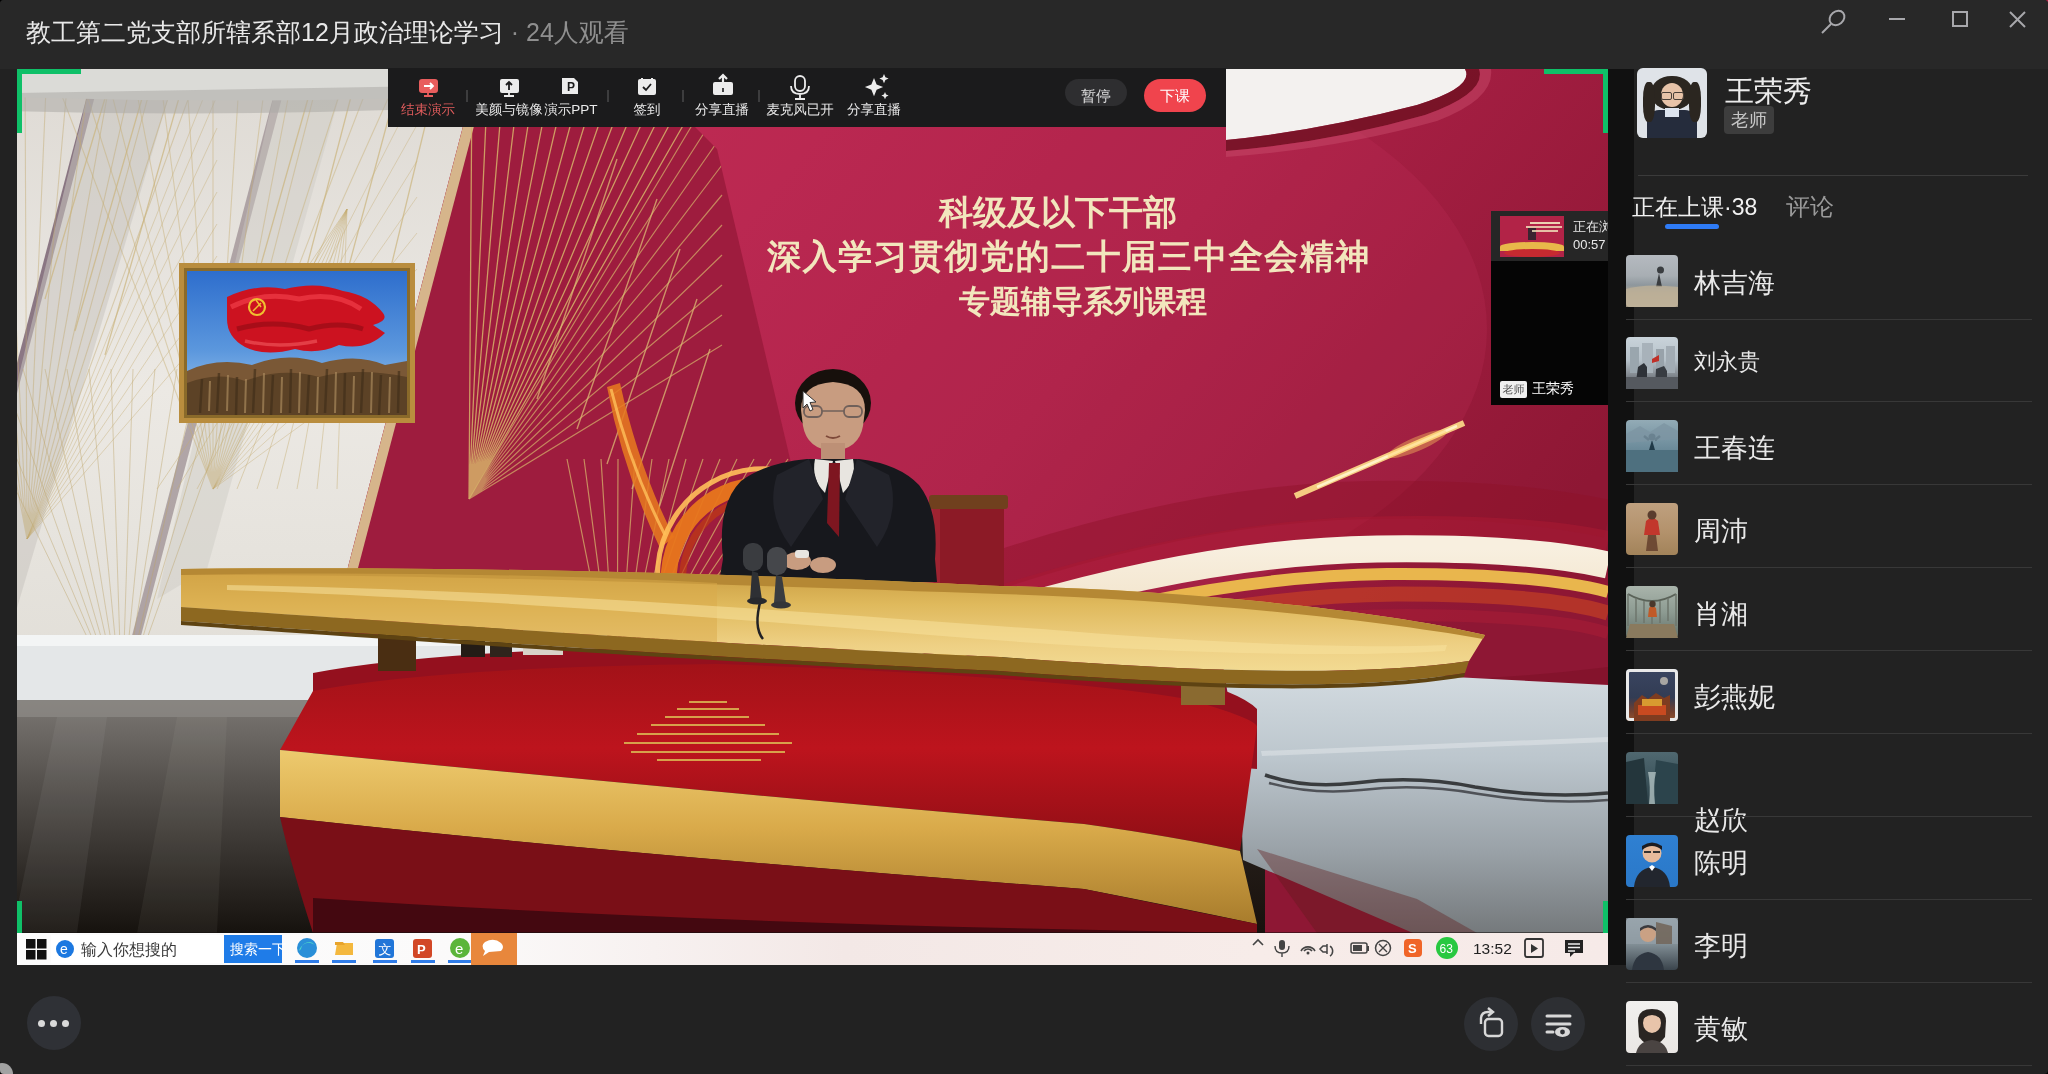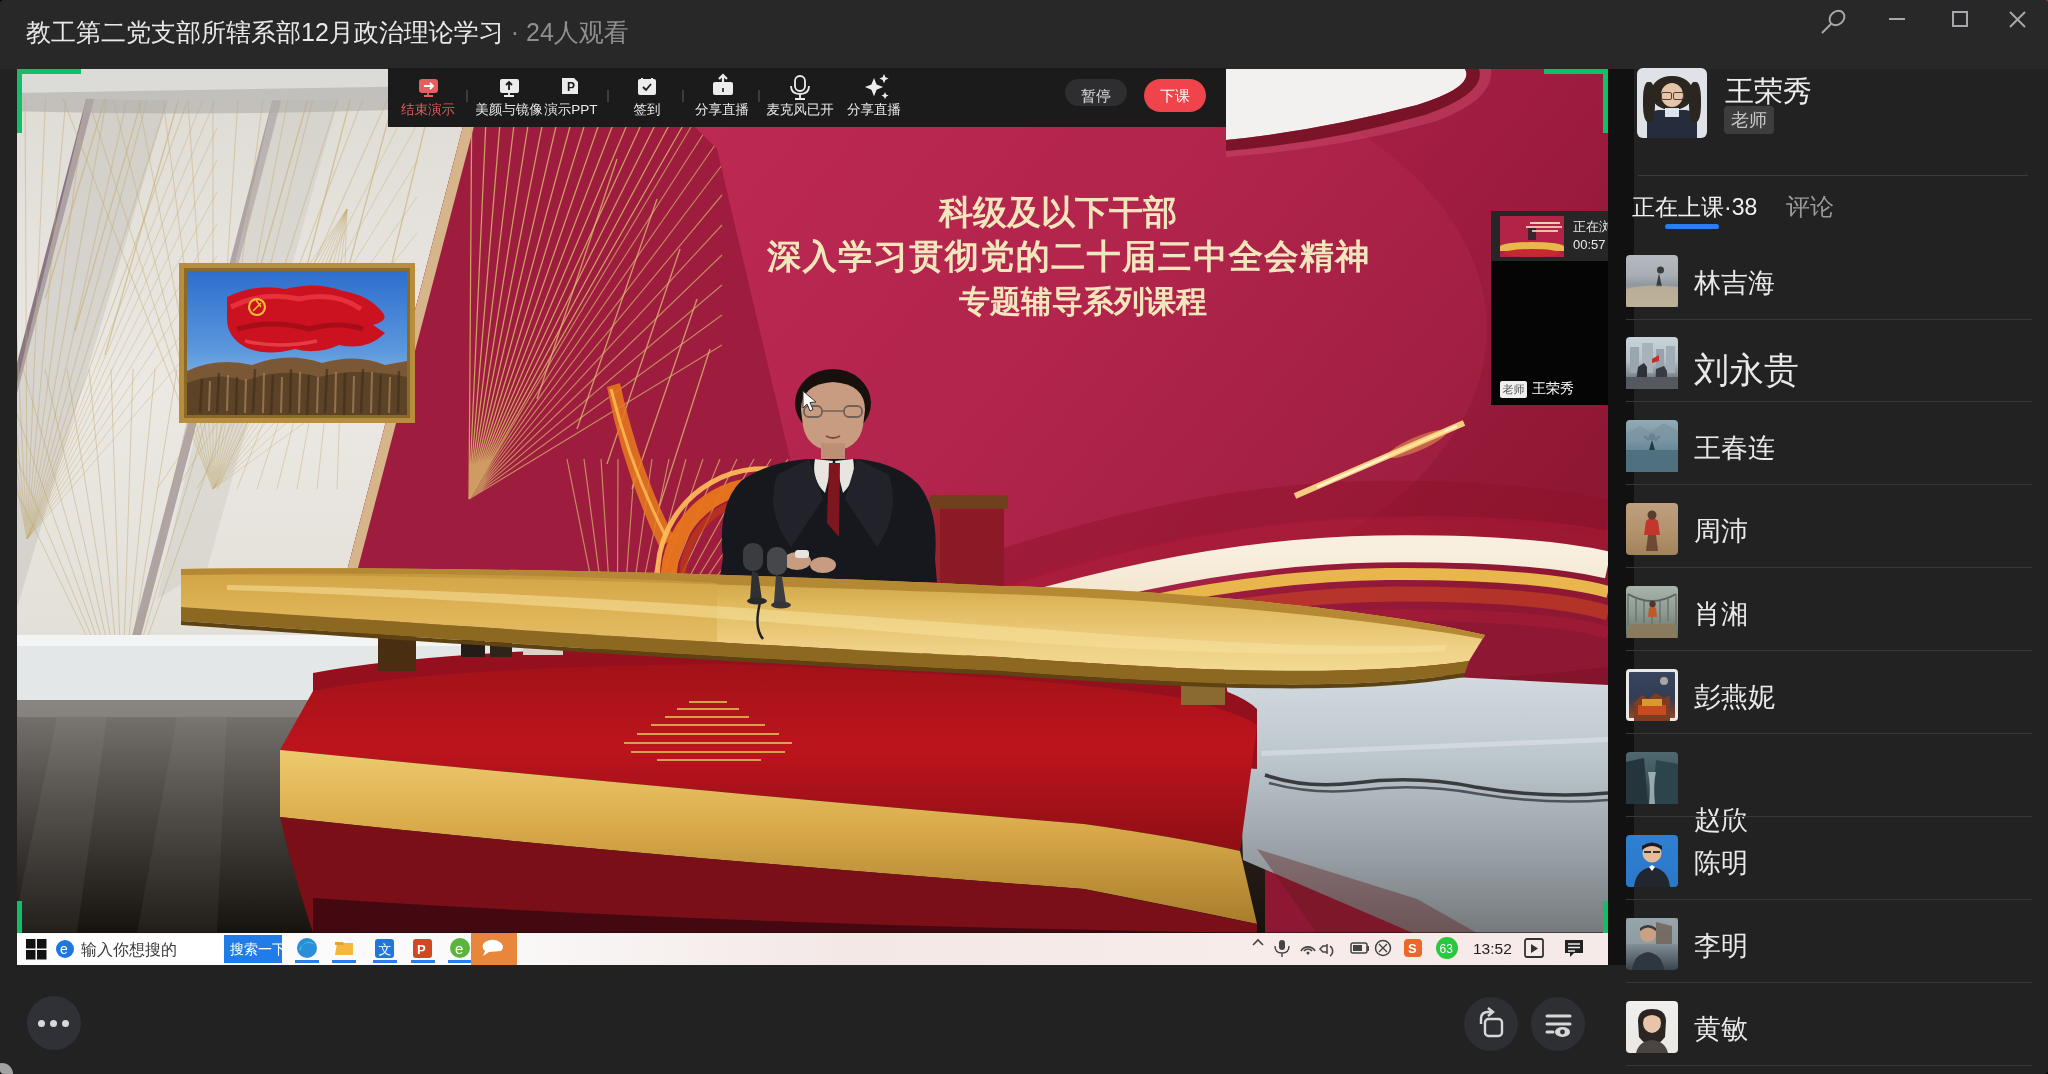--- a/index.html
+++ b/index.html
@@ -385,21 +385,21 @@
   <div class="abs" style="left:1638px;top:175px;width:390px;height:1px;background:#3b3b3b;"></div>
 
   <div class="abs" style="left:1632px;top:192px;font-size:23px;color:#f2f2f2;">正在上课·38</div>
   <div class="abs" style="left:1786px;top:191px;font-size:24px;color:#9a9a9a;">评论</div>
   <div class="abs" style="left:1665px;top:224px;width:54px;height:5px;border-radius:2.5px;background:#2e7bf6;"></div>
 
   <div class="abs av av1" style="left:1626px;top:254.5px;width:52px;height:52px;border-radius:4px;"></div>
 <div class="abs" style="left:1694px;top:264.5px;font-size:27px;color:#e9e9e9;">林吉海</div>
 <div class="abs" style="left:1626px;top:318.5px;width:406px;height:1px;background:#383838;"></div>
 <div class="abs av av2" style="left:1626px;top:337.4px;width:52px;height:52px;border-radius:4px;"></div>
-<div class="abs" style="left:1694px;top:347.4px;font-size:35px;color:#e9e9e9;">刘永贵</div>
+<div class="abs" style="left:1694px;top:347.4px;font-size:22px;color:#e9e9e9;">刘永贵</div>
 <div class="abs" style="left:1626px;top:401.4px;width:406px;height:1px;background:#383838;"></div>
 <div class="abs av av3" style="left:1626px;top:420.3px;width:52px;height:52px;border-radius:4px;"></div>
 <div class="abs" style="left:1694px;top:430.3px;font-size:27px;color:#e9e9e9;text-align:right;">王春连</div>
 <div class="abs" style="left:1626px;top:484.3px;width:406px;height:1px;background:#383838;"></div>
 <div class="abs av av4" style="left:1626px;top:503.2px;width:52px;height:52px;border-radius:4px;"></div>
 <div class="abs" style="left:1694px;top:513.2px;font-size:27px;color:#e9e9e9;">周沛</div>
 <div class="abs" style="left:1626px;top:567.2px;width:406px;height:1px;background:#383838;"></div>
 <div class="abs av av5" style="left:1626px;top:586.1px;width:52px;height:52px;border-radius:4px;"></div>
 <div class="abs" style="left:1694px;top:596.1px;font-size:27px;color:#e9e9e9;">肖湘</div>
 <div class="abs" style="left:1626px;top:650.1px;width:406px;height:1px;background:#383838;"></div>

